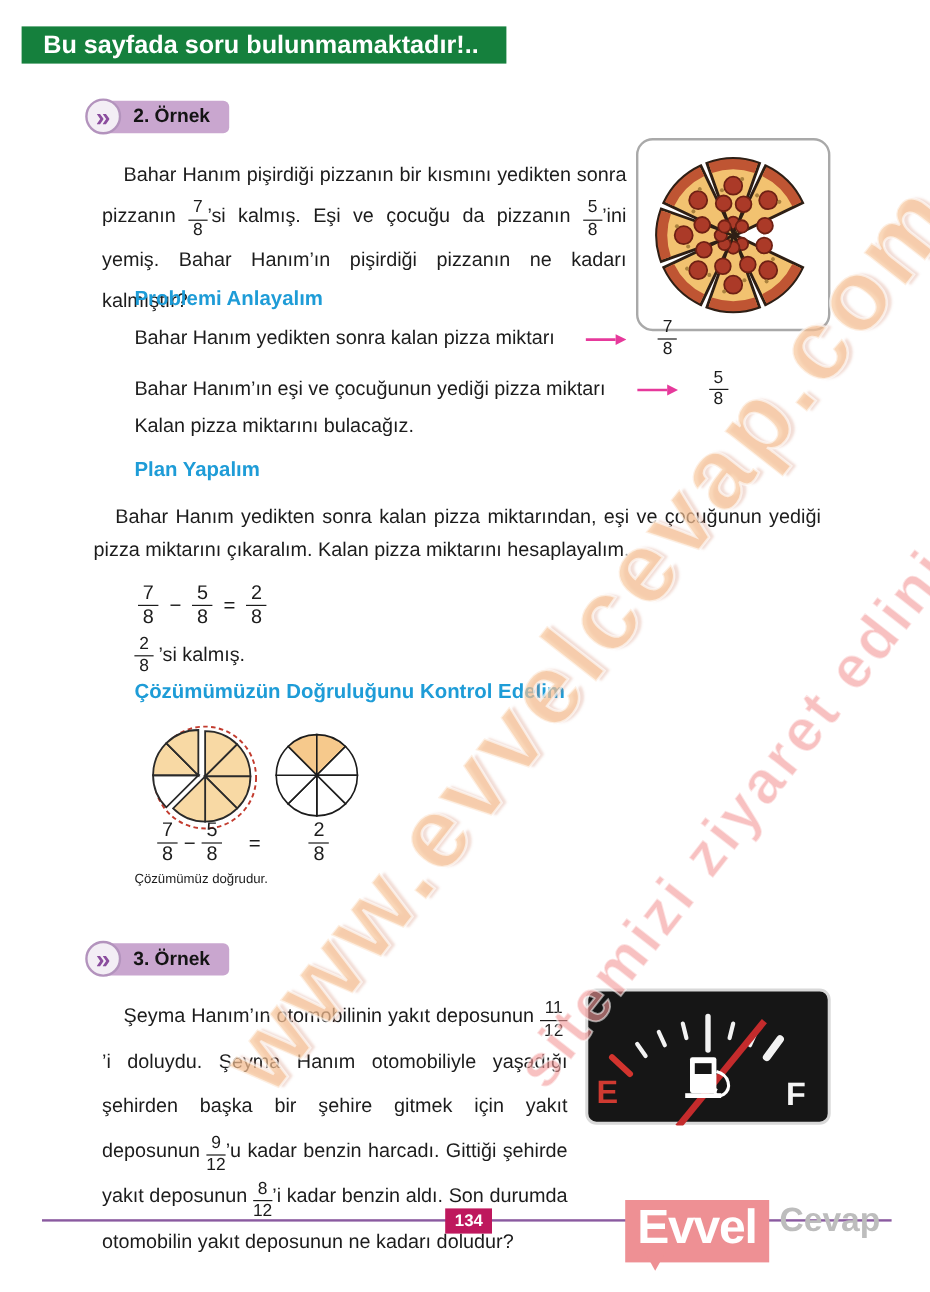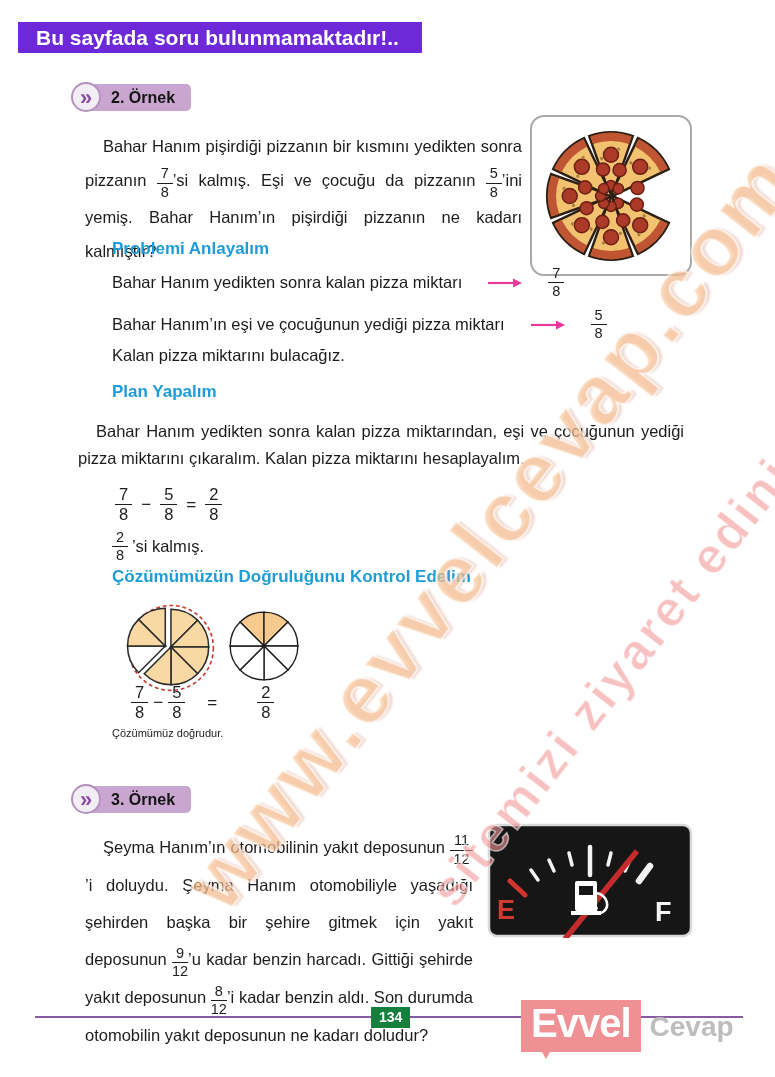--- a/index.html
+++ b/index.html
@@ -1,19 +1,19 @@
 <!DOCTYPE html>
 <html><head>
 <meta charset="utf-8">
 <style>
   html,body{margin:0;padding:0;background:#ffffff;}
   .page{position:relative;width:775px;height:1077px;background:#fff;overflow:hidden;
         font-family:"Liberation Sans",sans-serif;color:#1c1c1c;}
   
-  .banner{position:absolute;left:18px;top:22px;width:404px;height:31px;background:#6d28d9;
+  .banner{position:absolute;left:18px;top:22px;width:404px;height:31px;background:#15803d;
           color:#fff;font-size:21px;font-weight:700;line-height:31px;padding-left:18px;box-sizing:border-box;}
   
   .ornek-badge{position:absolute;height:27px;background:#c9a6cf;border-radius:5px;
                display:flex;align-items:center;padding:0 16px 0 26px;}
   .ornek-badge .chev{position:absolute;left:-14px;top:-2px;width:30px;height:30px;border-radius:50%;
         background:#f3eef5;border:2px solid #b393bd;color:#8b4d9e;font-size:22px;font-weight:700;
         line-height:27px;text-align:center;box-sizing:border-box;}
   .ornek-label{font-size:16px;font-weight:700;color:#141414;}
   .b2{left:85px;top:84px;}
   .b3{left:85px;top:786px;}
@@ -38,23 +38,23 @@
   .op{padding:0 9px;}
   
   .pizza-box{position:absolute;left:530px;top:115px;width:162px;height:161px;border:2px solid #a9a9a9;
              border-radius:14px;box-sizing:border-box;display:flex;align-items:center;justify-content:center;background:#fff;}
   .gauge-box{position:absolute;left:487px;top:823px;width:206px;height:115px;}
   
   .pie1{position:absolute;left:118px;top:597px;}
   .pie2{position:absolute;left:220px;top:602px;}
   
   .footline{position:absolute;left:35px;top:1016px;width:708px;height:2px;background:#8a5aa0;}
-  .pagenum{position:absolute;left:371px;top:1007px;background:#15803d;color:#fff;font-size:14px;
+  .pagenum{position:absolute;left:371px;top:1007px;background:#be185d;color:#fff;font-size:14px;
            font-weight:700;padding:2px 8px 3px;}
-  .logo{position:absolute;left:521px;top:1000px;display:flex;align-items:center;z-index:5;}
+  .logo{position:absolute;left:521px;top:1000px;display:flex;align-items:flex-start;z-index:5;}
   .logo .bubble{position:relative;background:#ee9094;color:#fff;font-size:40px;font-weight:700;
         padding:1px 10px 6px;letter-spacing:-1px;}
   .logo .bubble .tail{position:absolute;left:16px;bottom:-16px;width:0;height:0;
         border:9px solid transparent;border-top:16px solid #ee9094;}
   .logo .cevap{color:#bdbdbd;font-size:28px;font-weight:700;margin-left:9px;padding-top:1px;}
   
   .wm{position:absolute;z-index:40;pointer-events:none;font-weight:800;white-space:nowrap;text-align:center;}
   .wm1{left:-90px;top:482px;width:1160px;font-size:84px;letter-spacing:4px;
        color:rgba(247,196,150,0.66);-webkit-text-stroke:2px rgba(255,255,255,0.6);
        text-shadow:3px 3px 2px rgba(205,120,90,0.25);transform:rotate(-52deg);}

